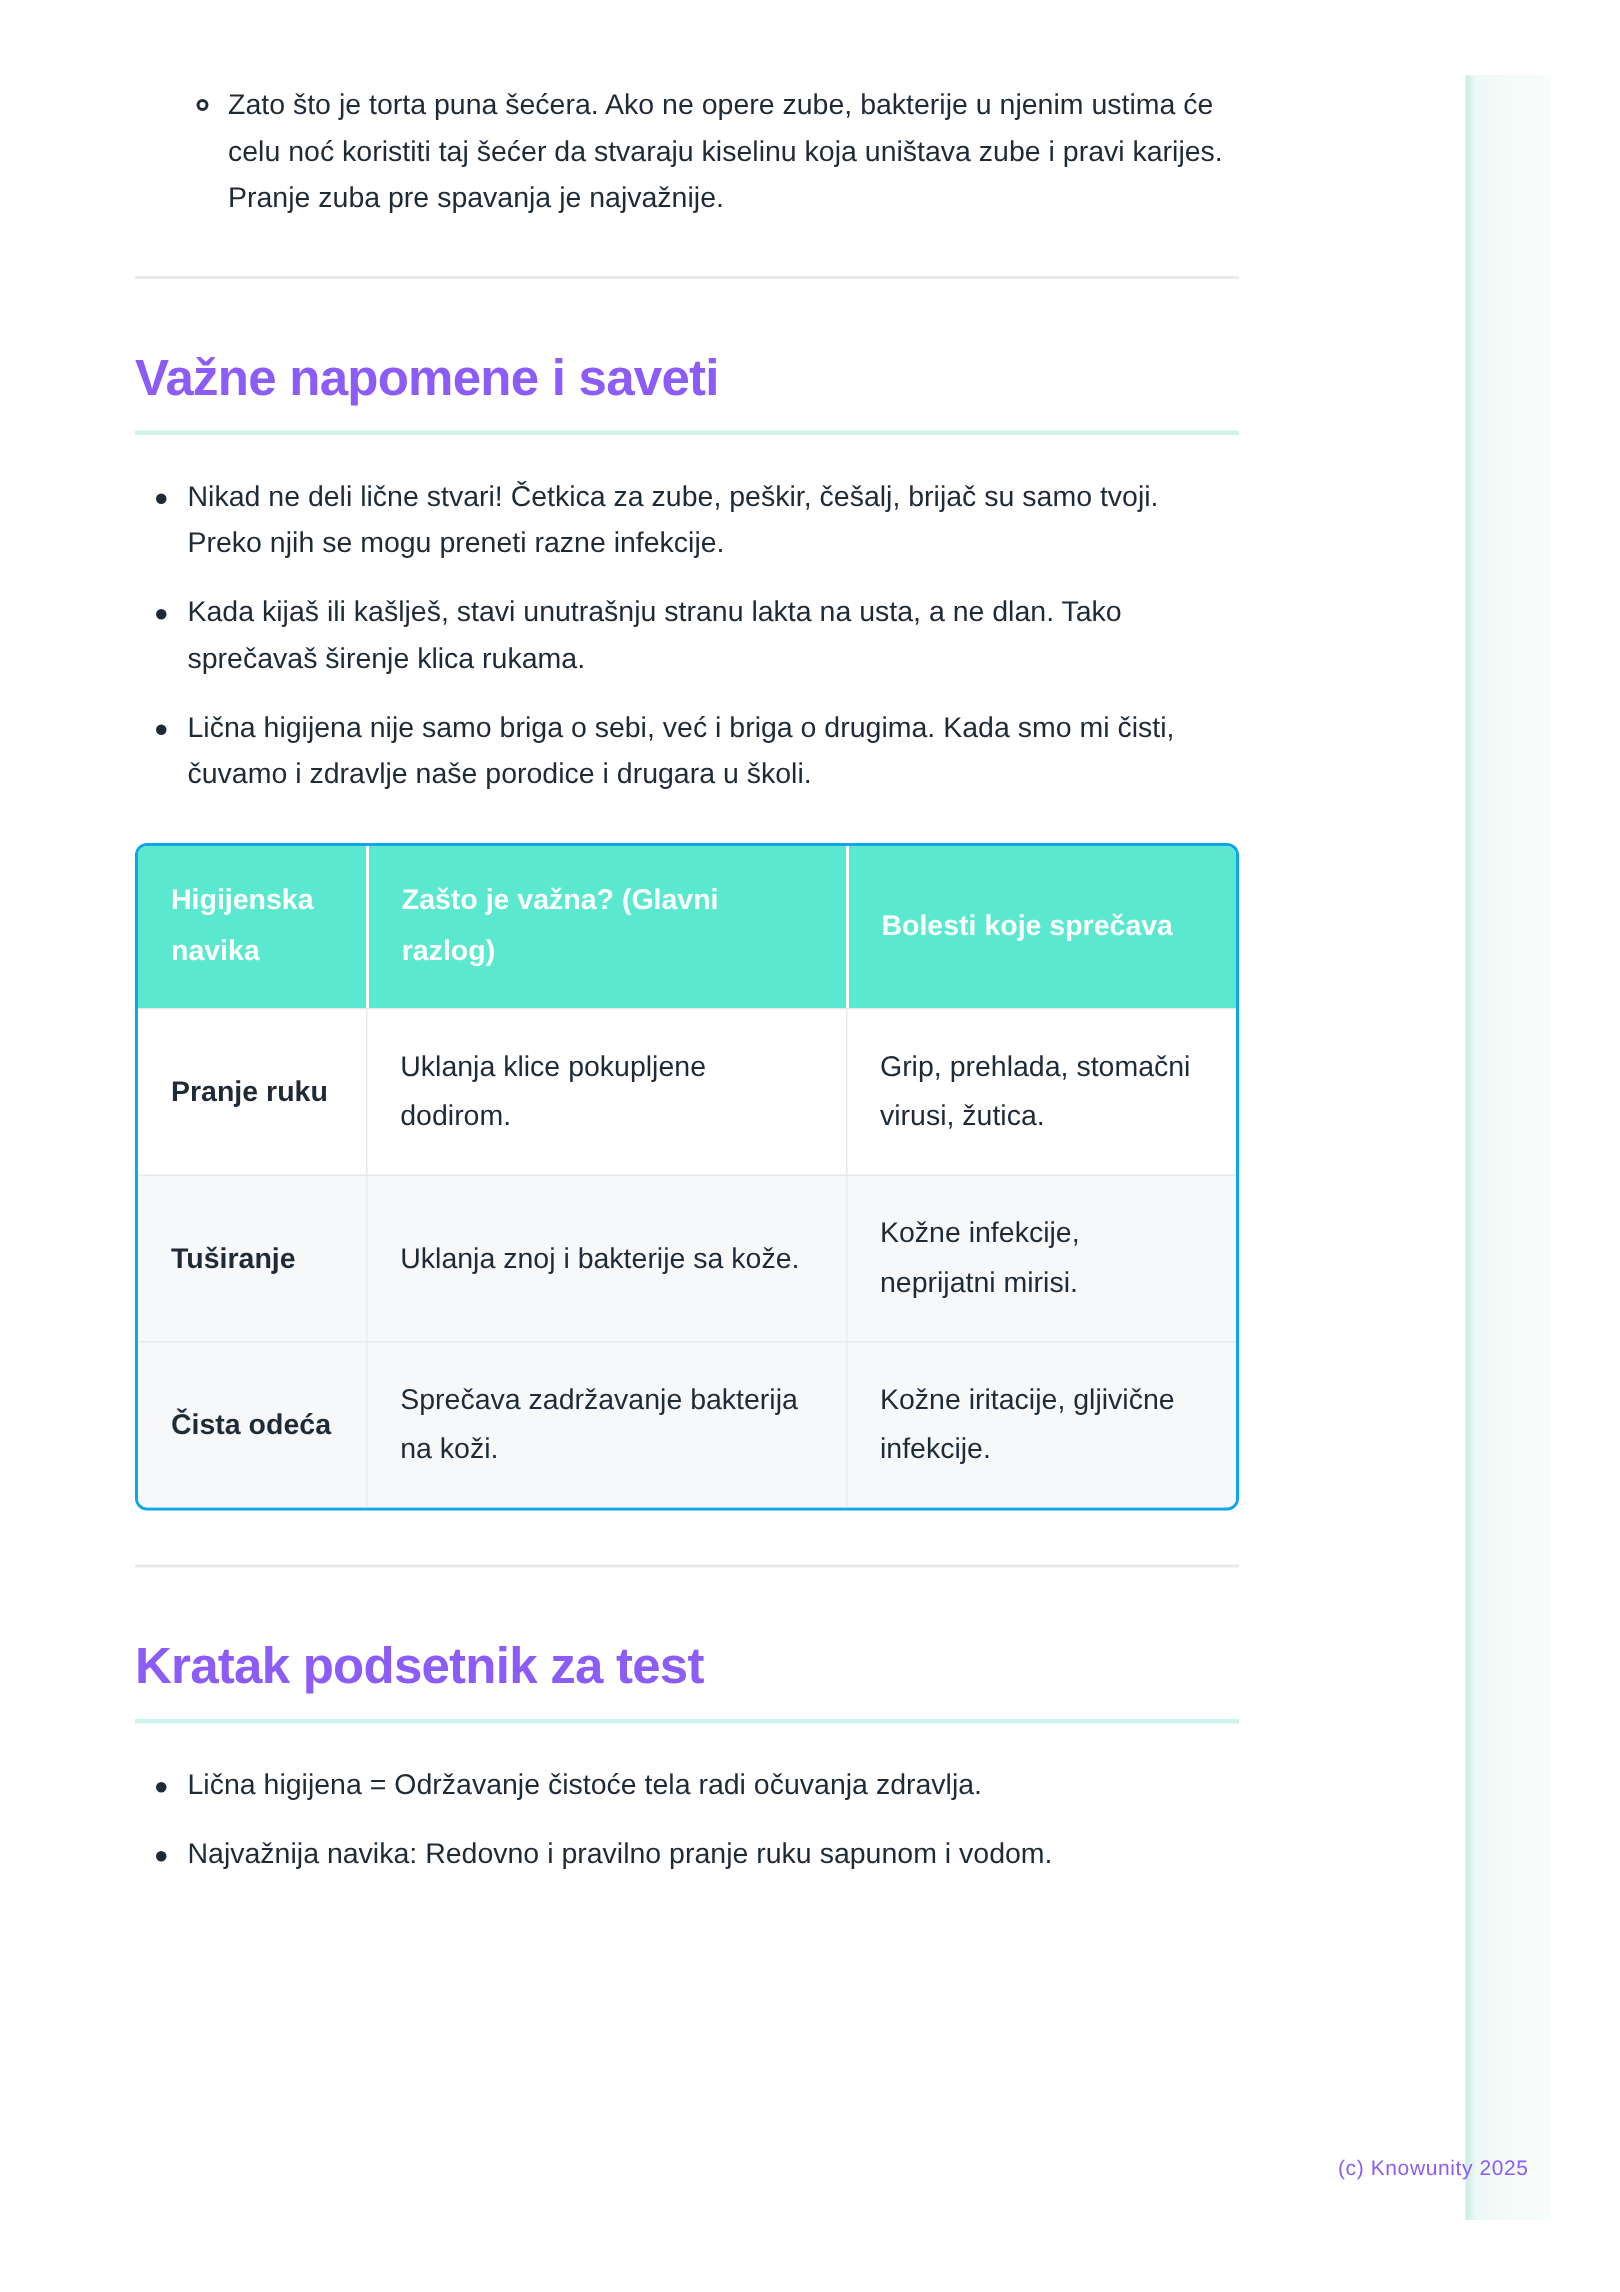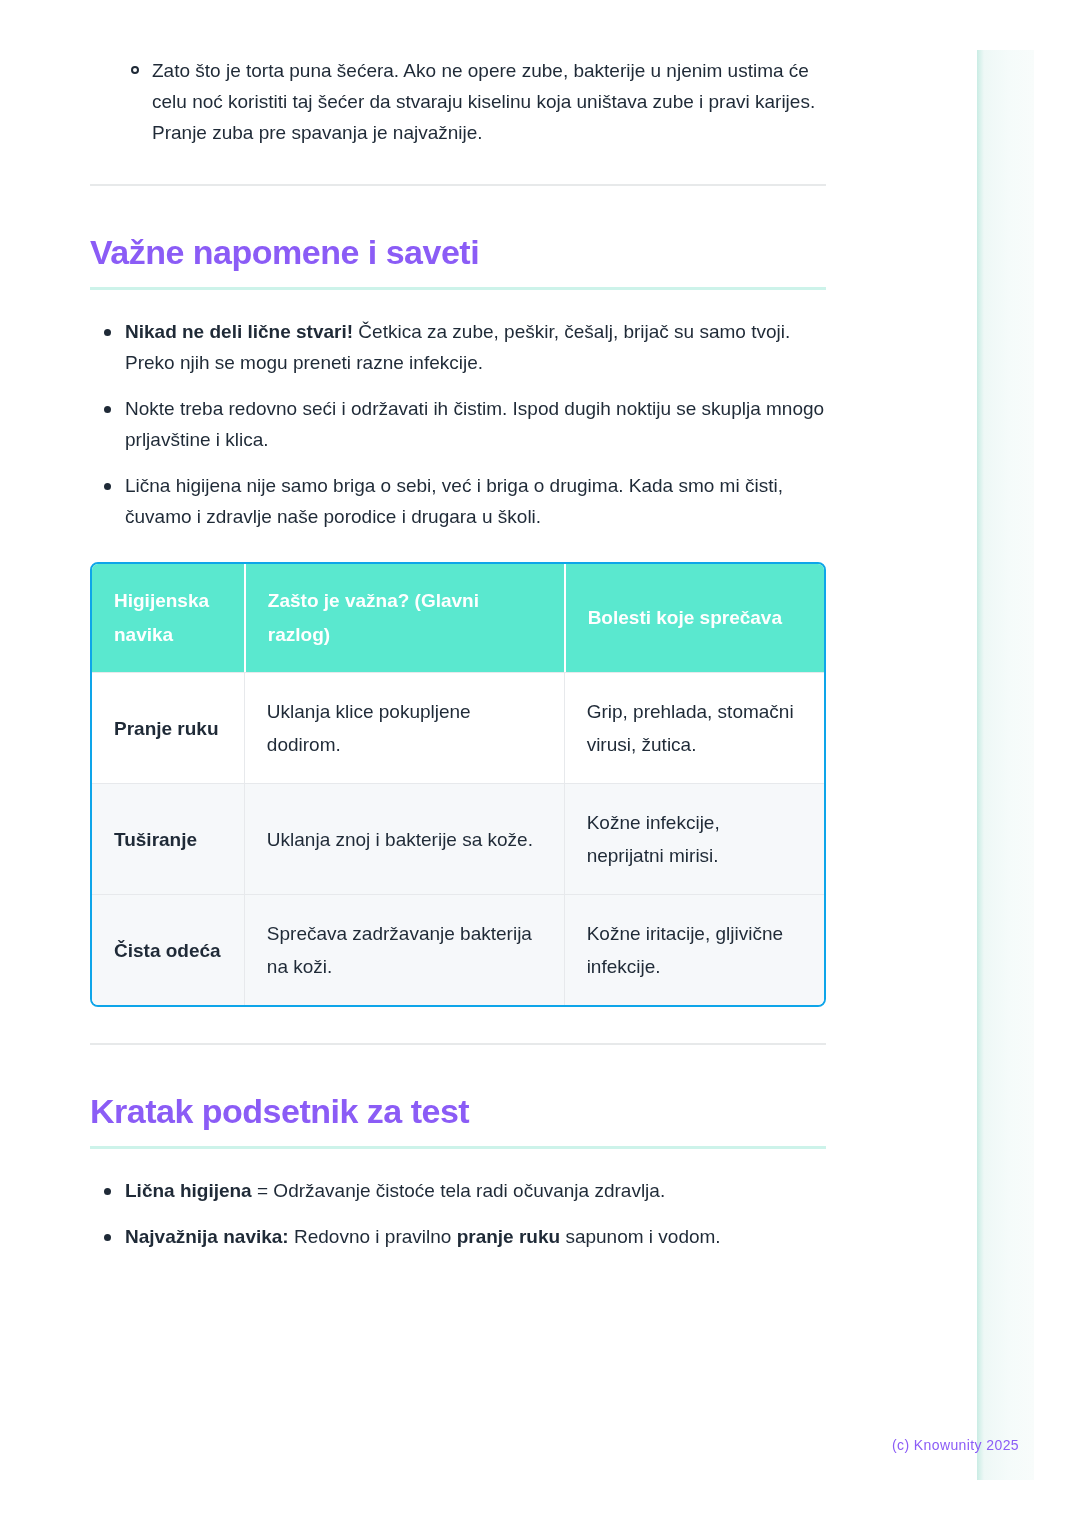--- a/index.html
+++ b/index.html
@@ -37,21 +37,21 @@
     background: #1f2a37;
     margin: 13px 14px 0 14px;
   }
   .bullet-item.circle .marker {
     width: 8px; height: 8px;
     background: transparent;
     border: 2px solid #1f2a37;
     margin: 11px 13px 0 41px;
   }
   .bullet-item .txt { flex: 1 1 auto; }
-  .bullet-item b { font-weight: 700; }
+  .bullet-item b { font-weight: 400; }
   
   .intro-list { padding-top: 55px; }
   
   .divider {
     border: none;
     border-top: 2px solid #e7e9ea;
     margin: 36px 0 0 0;
   }
   
   .section-title {
@@ -140,21 +140,21 @@
     <h2 class="section-title">Važne napomene i saveti</h2>
     <hr class="title-underline">
 
     <ul class="bullet-list">
         <li class="bullet-item">
           <span class="marker"></span>
           <span class="txt"><b>Nikad ne deli lične stvari!</b><span> Četkica za zube, peškir, češalj, brijač su samo tvoji. Preko njih se mogu preneti razne infekcije.</span></span>
         </li>
         <li class="bullet-item">
           <span class="marker"></span>
-          <span class="txt"><span>Nokte treba redovno seći i održavati ih čistim. Ispod dugih noktiju se skuplja mnogo prljavštine i klica.</span></span>
+          <span class="txt"><span>Kada kijaš ili kašlješ, stavi unutrašnju stranu lakta na usta, a ne dlan. Tako sprečavaš širenje klica rukama.</span></span>
         </li>
         <li class="bullet-item">
           <span class="marker"></span>
           <span class="txt"><span>Lična higijena nije samo briga o sebi, već i briga o drugima. Kada smo mi čisti, čuvamo i zdravlje naše porodice i drugara u školi.</span></span>
         </li>
       </ul>
 
     <table class="hygiene-table">
       <colgroup>
         <col class="col-habit">

